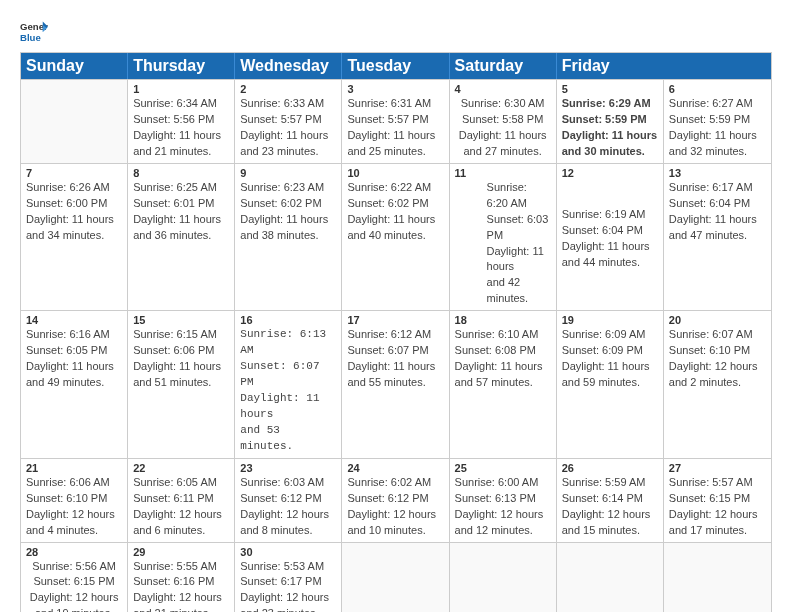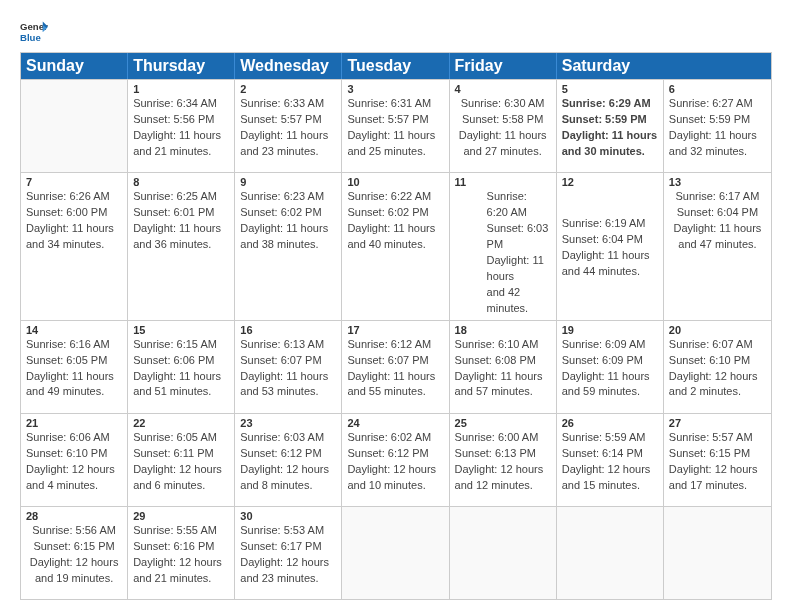--- a/index.html
+++ b/index.html
@@ -118,22 +118,22 @@
       <div class="subtitle"></div>
     </div>
   </div>
 
   <div class="calendar">
     <div class="cal-header">
     <div class="cal-header-cell">Sunday</div>
         <div class="cal-header-cell">Thursday</div>
         <div class="cal-header-cell">Wednesday</div>
         <div class="cal-header-cell">Tuesday</div>
+        <div class="cal-header-cell">Saturday</div>
         <div class="cal-header-cell">Friday</div>
-        <div class="cal-header-cell">Saturday</div>
       </div>
     <div class="cal-body">
     <div class="cal-row">
           <div class="cal-cell empty"></div>
           <div class="cal-cell">
             <span class="day-num">1</span>
             <div class="day-info" style="white-space: pre-line;">Sunrise: 6:34 AM
 Sunset: 5:56 PM
 Daylight: 11 hours
 and 21 minutes.</div>
@@ -212,21 +212,21 @@
           </div>
           <div class="cal-cell">
             <span class="day-num">12</span>
             <div class="day-info" style="white-space: pre-line; margin-top: 28px;">Sunrise: 6:19 AM
 Sunset: 6:04 PM
 Daylight: 11 hours
 and 44 minutes.</div>
           </div>
           <div class="cal-cell">
             <span class="day-num">13</span>
-            <div class="day-info" style="white-space: pre-line; text-align: center;">Sunrise: 6:17 AM
+            <div class="day-info" style="white-space: pre-line;">Sunrise: 6:17 AM
 Sunset: 6:04 PM
 Daylight: 11 hours
 and 47 minutes.</div>
           </div>
         </div>
         <div class="cal-row">
           <div class="cal-cell">
             <span class="day-num">14</span>
             <div class="day-info" style="white-space: pre-line;">Sunrise: 6:16 AM
 Sunset: 6:05 PM
@@ -235,21 +235,21 @@
           </div>
           <div class="cal-cell">
             <span class="day-num">15</span>
             <div class="day-info" style="white-space: pre-line;">Sunrise: 6:15 AM
 Sunset: 6:06 PM
 Daylight: 11 hours
 and 51 minutes.</div>
           </div>
           <div class="cal-cell">
             <span class="day-num">16</span>
-            <div class="day-info" style="white-space: pre-line;">Sunrise: 6:13 AM
+            <div class="day-info" style="white-space: pre-line; font-family: Liberation Mono, monospace;">Sunrise: 6:13 AM
 Sunset: 6:07 PM
 Daylight: 11 hours
 and 53 minutes.</div>
           </div>
           <div class="cal-cell">
             <span class="day-num">17</span>
             <div class="day-info" style="white-space: pre-line;">Sunrise: 6:12 AM
 Sunset: 6:07 PM
 Daylight: 11 hours
 and 55 minutes.</div>

